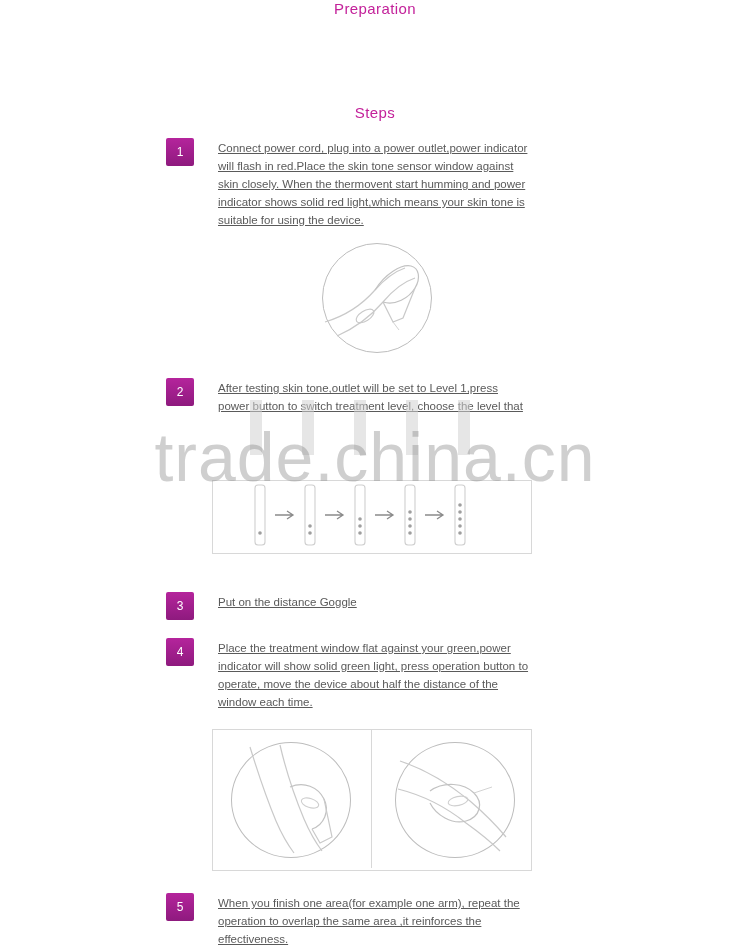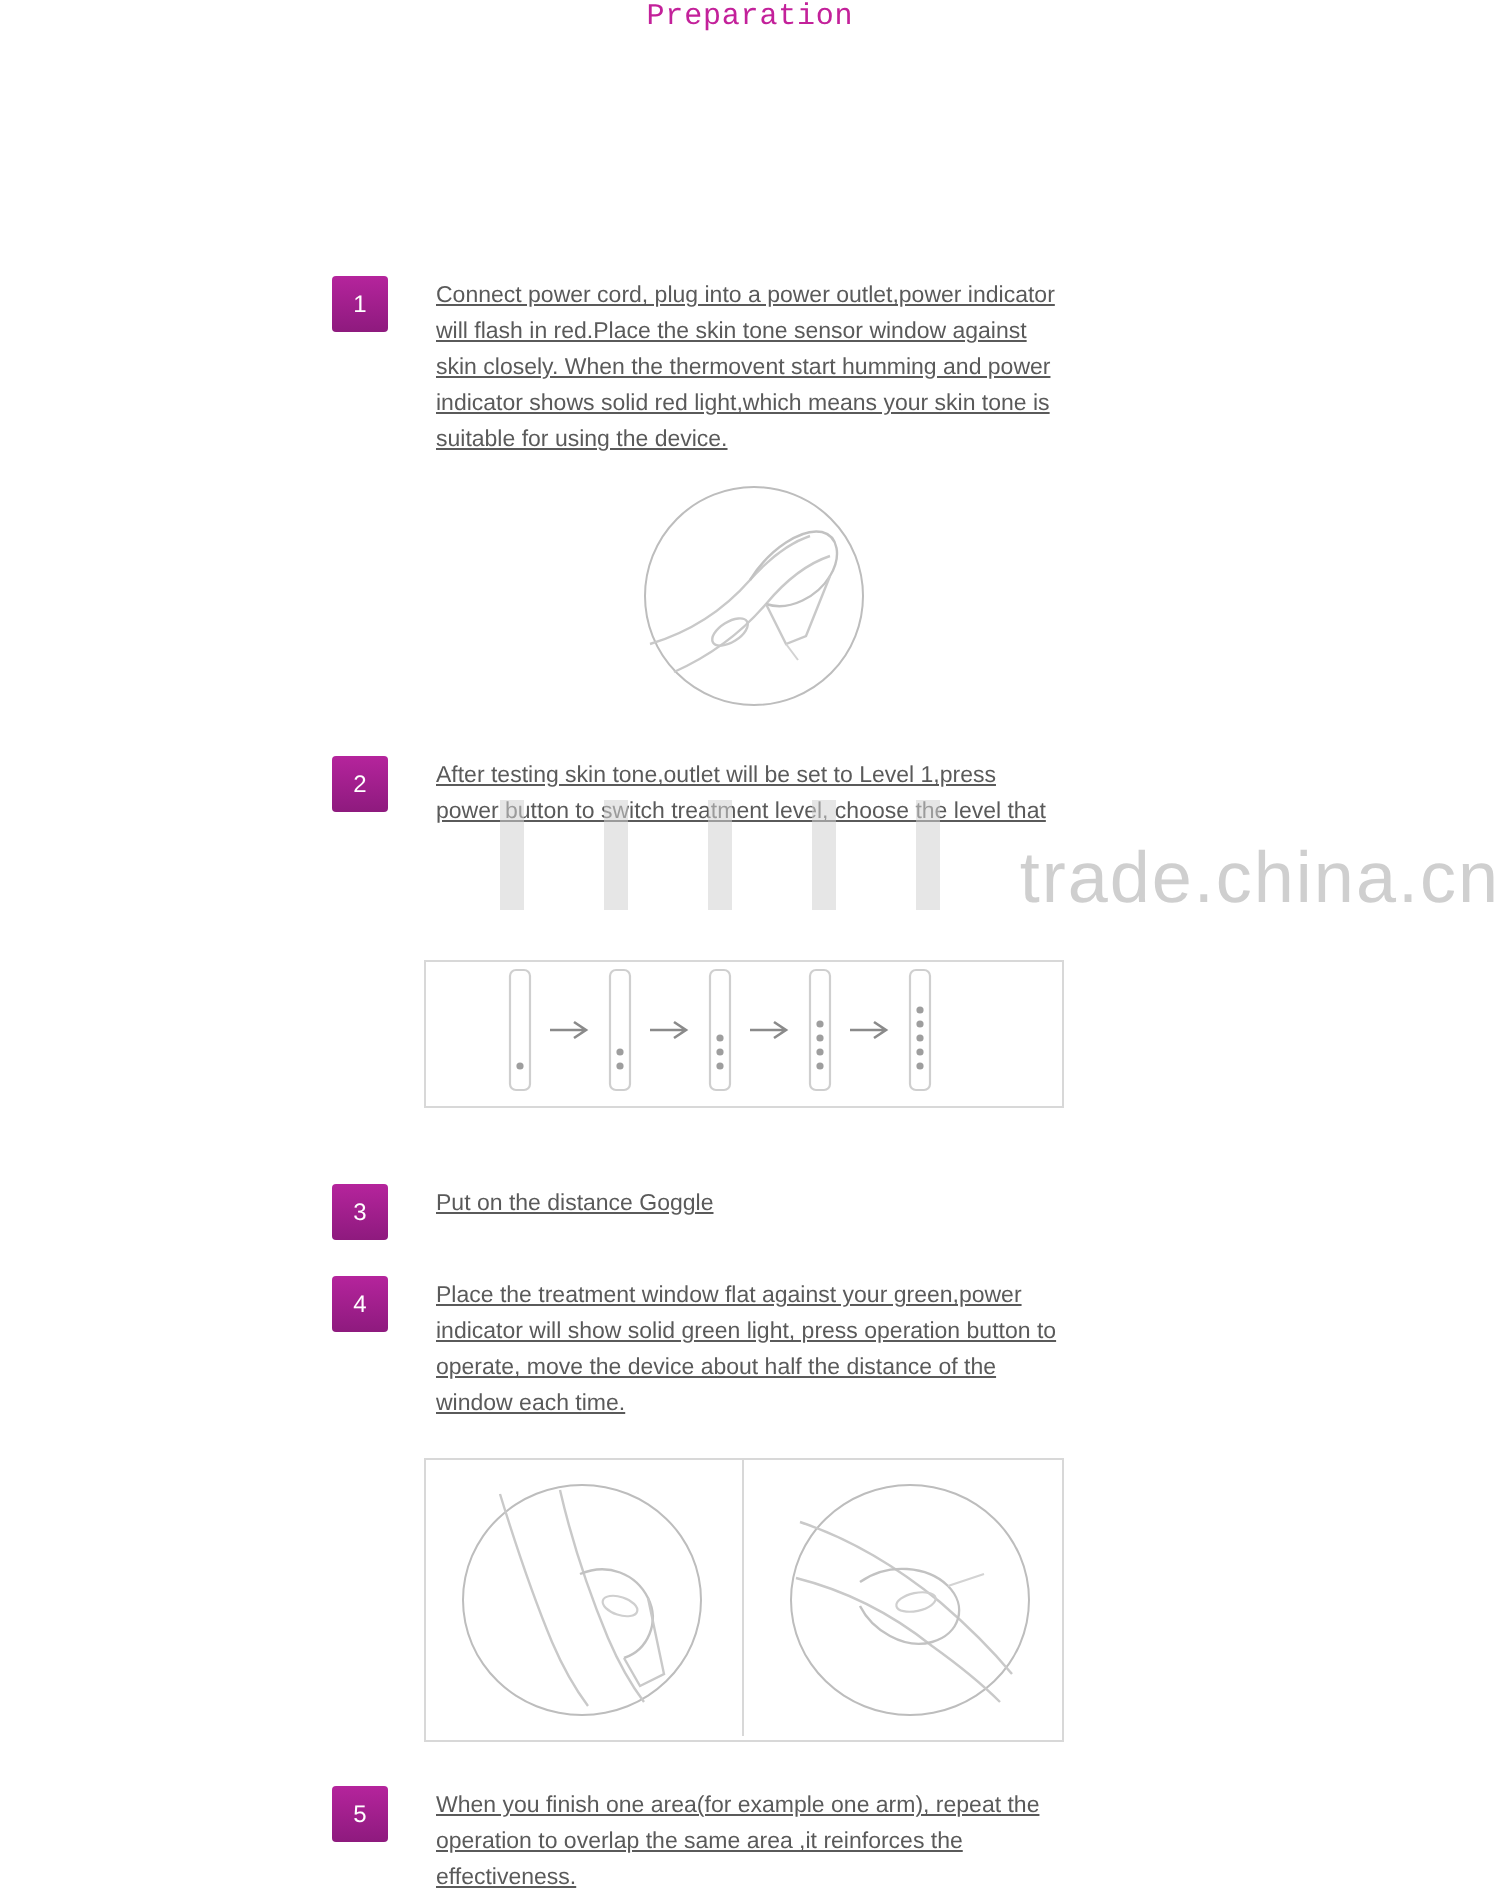--- a/index.html
+++ b/index.html
@@ -24,21 +24,20 @@
     text-align: center;
     color: #c3219a;
     font-size: 15px;
     letter-spacing: 0.4px;
   }
   #title-preparation {
     position: absolute;
     top: 0px;
     left: 0;
     width: 750px;
-    font-family: Liberation Mono, monospace;
   }
   #prep-text {
     position: absolute;
     top: 33px;
     left: 218px;
     width: 310px;
     font-size: 11.5px;
     line-height: 18px;
     color: #5a5a5a;
   }
@@ -90,22 +89,22 @@
     background: #fff;
   }
   svg { display: block; }
 
   
   #watermark {
     position: absolute;
     top: 418px;
     left: 0;
     width: 750px;
-    text-align: right;
-    font-size: 36px;
+    text-align: center;
+    font-size: 68px;
     color: rgba(140,140,140,0.42);
     letter-spacing: 1px;
     font-family: "Liberation Sans", sans-serif;
     pointer-events: none;
     user-select: none;
   }
   #watermark-bars {
     position: absolute;
     top: 400px;
     left: 240px;
@@ -121,20 +120,21 @@
     background: rgba(210,210,210,0.55);
   }
 </style>
 </head>
 <body>
 
 <div class="page">
 
   <div id="title-preparation" class="section-title">Preparation</div>
 
+  <div id="title-steps" class="section-title">Steps</div>
 
   <div class="step" style="top:138px;">
     <div class="step-num">1</div>
     <div class="step-text">Connect power cord, plug into a power outlet,power indicator will flash in red.Place the skin tone sensor window against skin closely. When the thermovent start humming and power indicator shows solid red light,which means your skin tone is suitable for using the device.</div>
   </div>
 
   <div class="circle-outline" style="top:243px; left:322px; width:108px; height:108px;">
     <svg width="106" height="106" viewBox="0 0 106 106">
       <path d="M2 78 C 22 72, 38 62, 52 46 C 60 37, 70 28, 82 24" fill="none" stroke="#c9c9c9" stroke-width="1.2"></path>
       <path d="M14 92 C 32 84, 48 72, 60 58 C 70 46, 80 38, 92 34" fill="none" stroke="#c9c9c9" stroke-width="1.2"></path>

